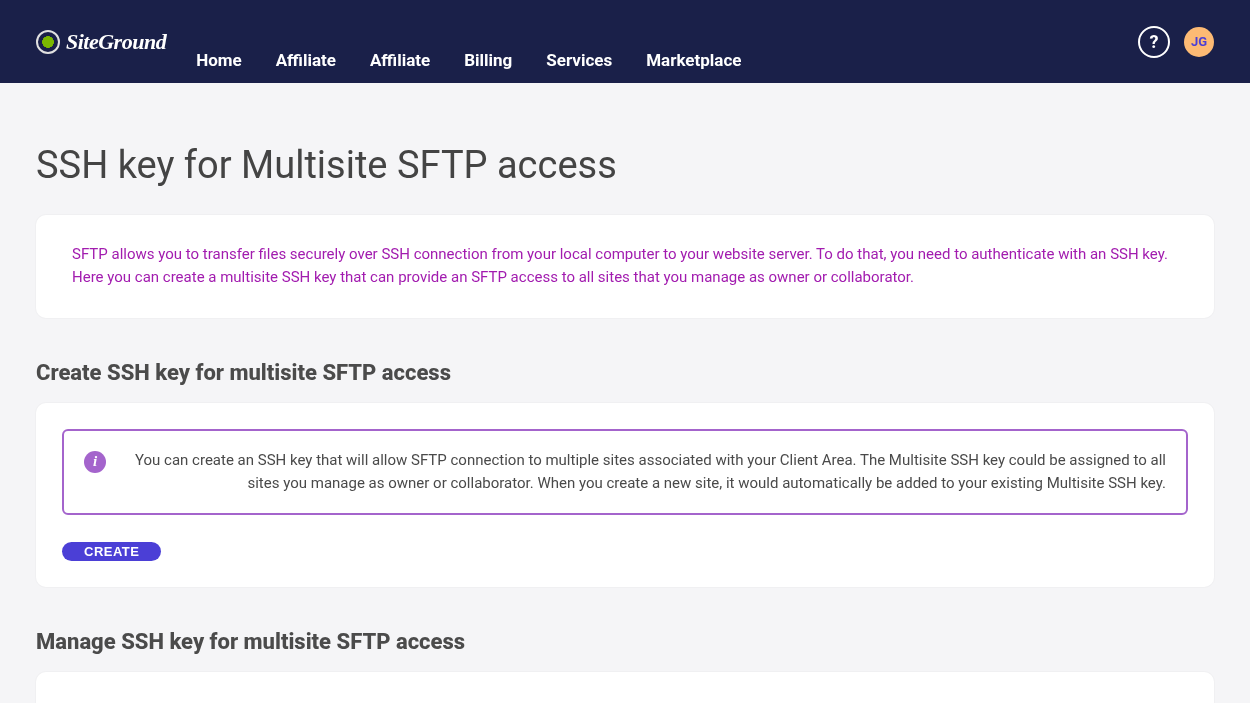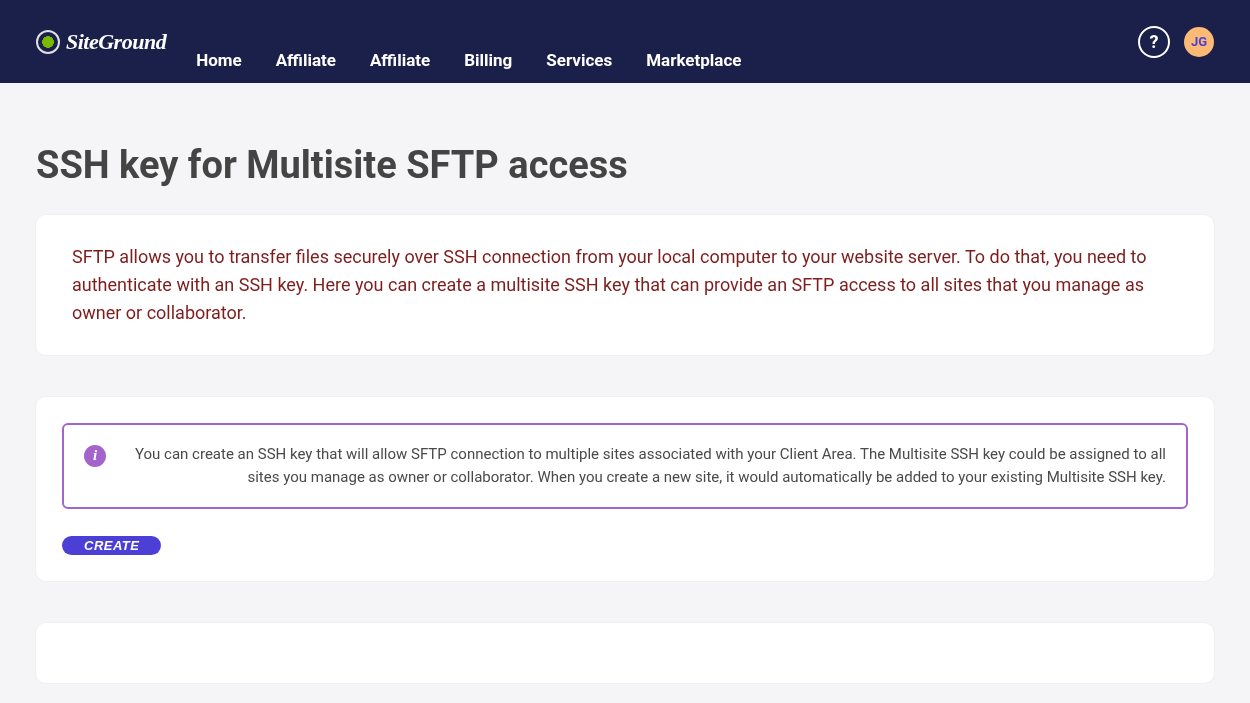--- a/index.html
+++ b/index.html
@@ -81,21 +81,21 @@
       justify-content: center;
       font-weight: 700;
       font-size: 13px;
       cursor: pointer;
     }
     .page {
       padding: 0 36px;
     }
     .page-title {
       font-size: 38px;
-      font-weight: 700;
+      font-weight: 400;
       color: #444444;
       margin-top: 60px;
       margin-bottom: 28px;
     }
     .card {
       background: #ffffff;
       border-radius: 10px;
       padding: 28px 36px;
       margin-bottom: 42px;
       box-shadow: 0 0 0 1px rgba(0,0,0,0.02);
@@ -105,23 +105,23 @@
       align-items: flex-start;
       gap: 48px;
     }
     .sftp-illus {
       width: 90px;
       flex-shrink: 0;
       padding-top: 6px;
       padding-left: 16px;
     }
     .intro-text {
-      font-size: 18px;
+      font-size: 15px;
       line-height: 1.55;
-      color: #7f1d1d;
+      color: #a21caf;
     }
     .section-title {
       font-size: 22px;
       font-weight: 800;
       color: #4b4b4b;
       margin-bottom: 18px;
     }
     .create-card {
       padding: 26px;
     }
@@ -159,21 +159,20 @@
     .btn-create {
       background: #4b3fd6;
       color: #ffffff;
       border: none;
       border-radius: 22px;
       padding: 2px 22px;
       font-weight: 800;
       font-size: 13px;
       letter-spacing: 0.5px;
       cursor: pointer;
-      font-style: italic;
     }
     .manage-card {
       padding: 30px 36px 10px;
       min-height: 60px;
     }
   </style>
 </head>
 <body>
 
 <div class="topbar">
@@ -199,26 +198,28 @@
   </div>
 </div>
 
 <div class="page">
   <h1 class="page-title">SSH key for Multisite SFTP access</h1>
 
   <div class="card intro-card">
     <p class="intro-text">SFTP allows you to transfer files securely over SSH connection from your local computer to your website server. To do that, you need to authenticate with an SSH key. Here you can create a multisite SSH key that can provide an SFTP access to all sites that you manage as owner or collaborator.</p>
   </div>
 
+  <h2 class="section-title">Create SSH key for multisite SFTP access</h2>
 
   <div class="card create-card">
     <div class="info-box">
       <div class="info-icon">i</div>
       <p class="info-text">You can create an SSH key that will allow SFTP connection to multiple sites associated with your Client Area. The Multisite SSH key could be assigned to all sites you manage as owner or collaborator. When you create a new site, it would automatically be added to your existing Multisite SSH key.</p>
     </div>
     <button class="btn-create">CREATE</button>
   </div>
 
+  <h2 class="section-title">Manage SSH key for multisite SFTP access</h2>
 
   <div class="card manage-card">
     
   </div>
 </div>
 
 </body></html>

